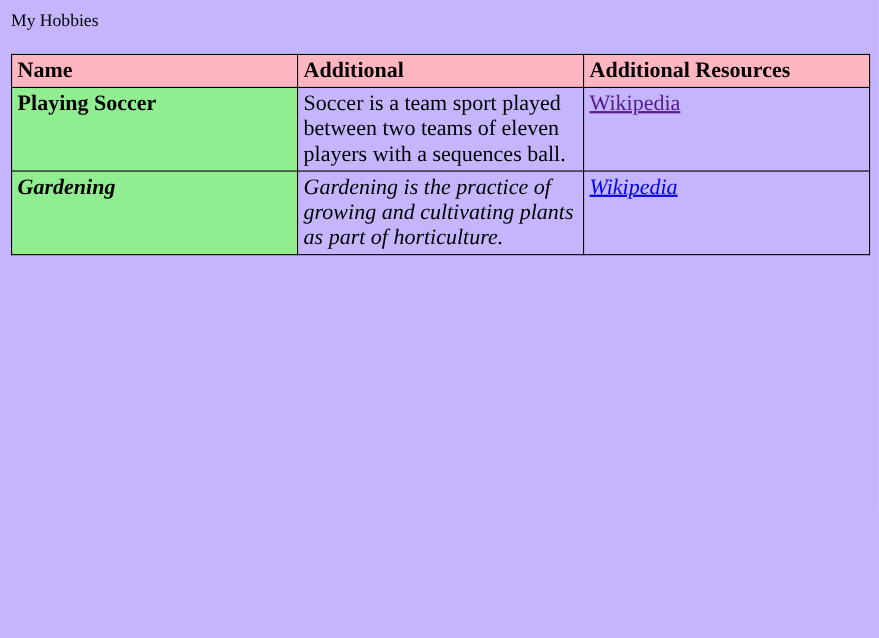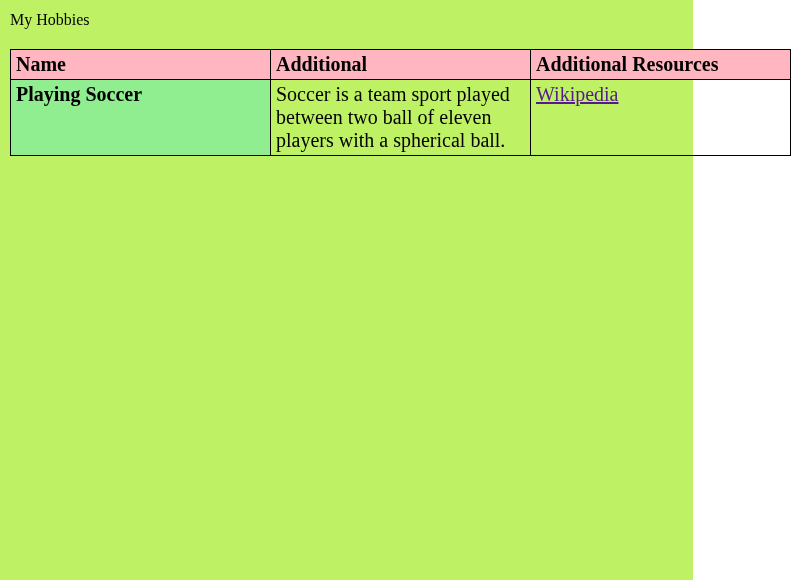--- a/index.html
+++ b/index.html
@@ -4,23 +4,23 @@
 <style>
   html, body {
     margin: 0;
     padding: 0;
     background: #ffffff;
     font-family: "Liberation Serif", serif;
     font-size: 16px;
     color: #000000;
   }
   .page {
-    width: 693px;
+    width: 799px;
     height: 580px;
-    background: #bef264;
+    background: #c4b5fd;
     box-sizing: border-box;
     padding: 11px 9px 0 10px;
   }
   .page-title {
     margin: 0;
     font-size: 16px;
     line-height: 1.15;
   }
   table.hobbies {
     margin-top: 20px;
@@ -72,23 +72,30 @@
     <thead>
       <tr>
         <th>Name</th>
         <th>Additional</th>
         <th>Additional Resources</th>
       </tr>
     </thead>
     <tbody id="hobby-rows">
   <tr>
     <td class="name-cell">Playing Soccer</td>
-    <td class="desc-cell">Soccer is a team sport played between two ball of eleven players with a spherical ball.</td>
+    <td class="desc-cell">Soccer is a team sport played between two teams of eleven players with a sequences ball.</td>
     <td class="link-cell">
       <a class="resource-link visited" href="#">Wikipedia</a>
     </td>
   </tr>
 
 
+  <tr class="italic-row">
+    <td class="name-cell">Gardening</td>
+    <td class="desc-cell">Gardening is the practice of growing and cultivating plants as part of horticulture.</td>
+    <td class="link-cell">
+      <a class="resource-link" href="#">Wikipedia</a>
+    </td>
+  </tr>
 </tbody>
   </table>
 
 </div>
 
 </body></html>

